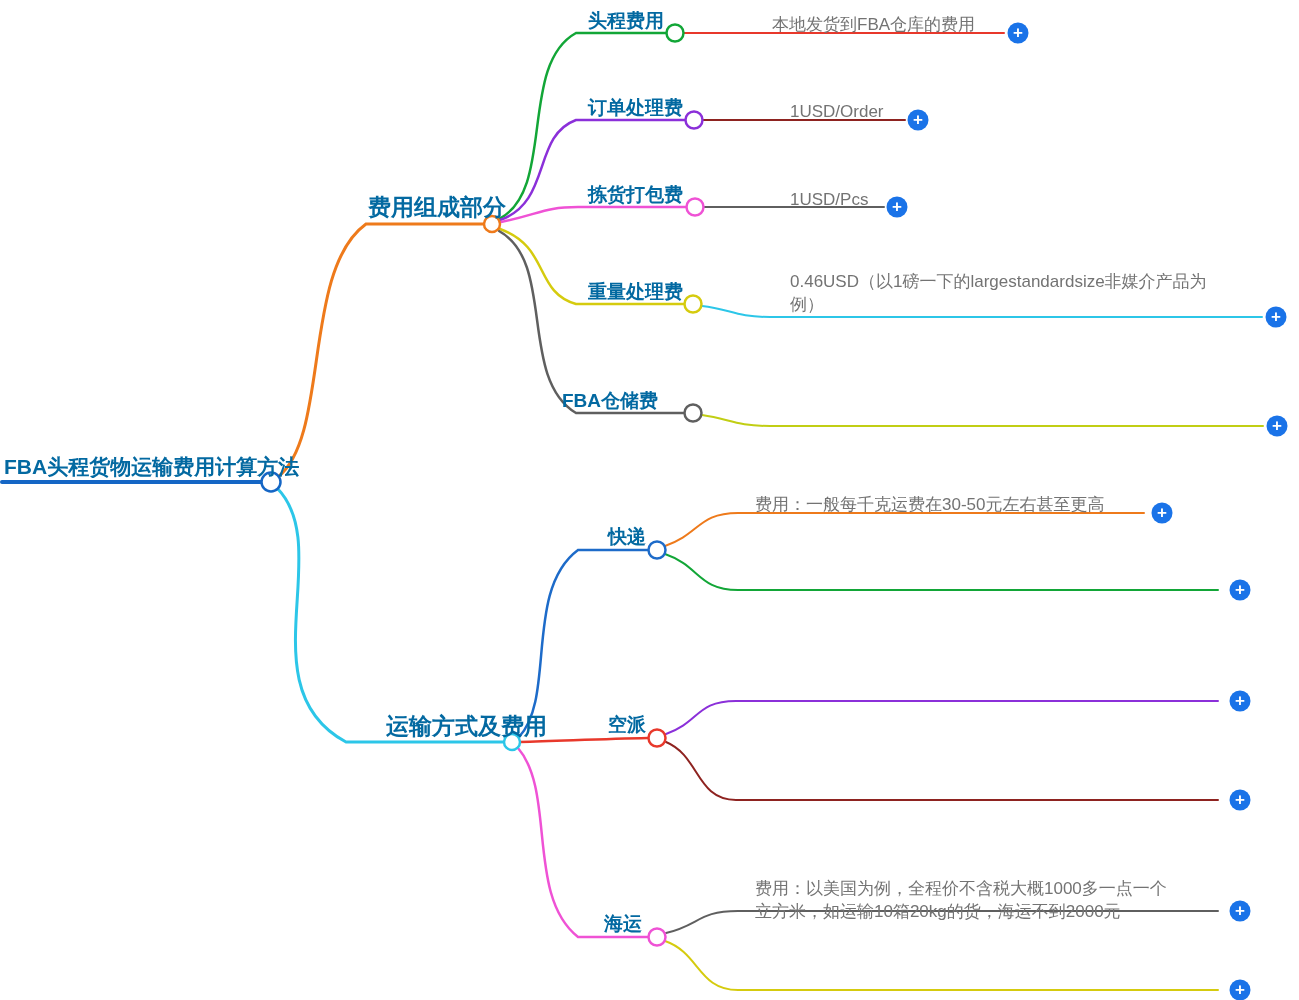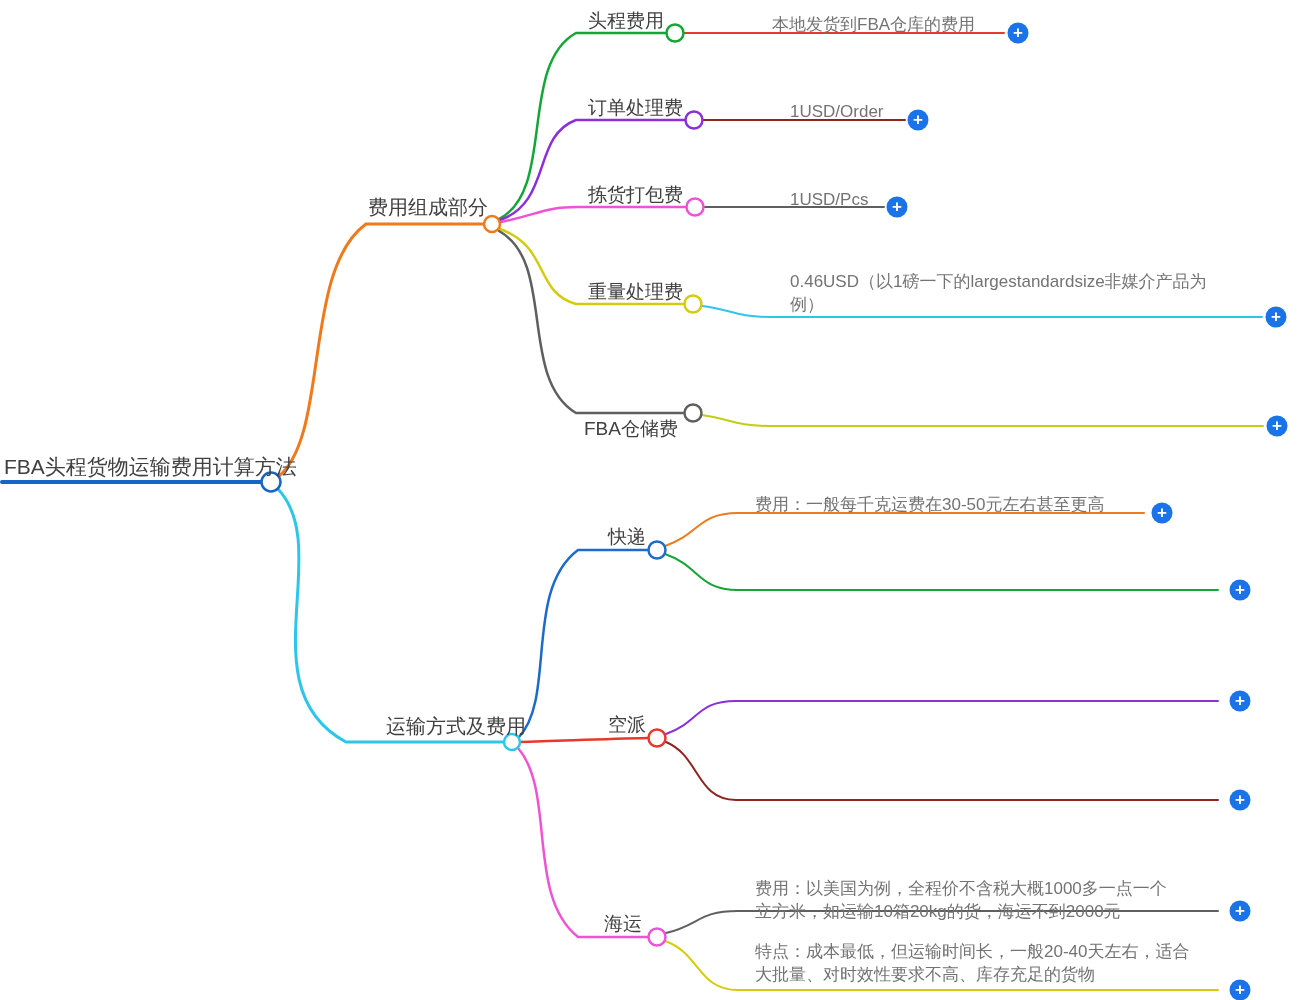--- a/index.html
+++ b/index.html
@@ -1,23 +1,23 @@
 <!DOCTYPE html>
 <html><head>
 <meta charset="utf-8">
 <style>
   html,body{margin:0;padding:0;background:#ffffff;}
   .canvas{
     position:relative;width:1299px;height:1000px;background:#ffffff;overflow:hidden;
     font-family:"Liberation Sans","DejaVu Sans",sans-serif;
   }
   .canvas svg{position:absolute;left:0;top:0;}
-  .lab{position:absolute;font-weight:normal;color:#404040;white-space:nowrap;line-height:22px;cursor:default;}
+  .lab{position:absolute;font-weight:bold;color:#0369a1;white-space:nowrap;line-height:22px;cursor:default;}
   .root-lab{font-size:21px;line-height:24px;}
-  .l2-lab{font-size:20px;}
+  .l2-lab{font-size:23px;}
   .l3-lab{font-size:19px;}
   .leaf{position:absolute;font-size:17px;color:#737373;line-height:23px;white-space:pre-line;cursor:default;}
   .nowrap{white-space:nowrap;}
   .plus{
     position:absolute;width:21px;height:21px;border-radius:50%;
     background:#1a73e8;color:#ffffff;font-size:17px;font-weight:bold;
     line-height:20px;text-align:center;transform:translate(-50%,-50%);
     cursor:pointer;user-select:none;
   }
 </style>
@@ -85,34 +85,33 @@
 
   <div class="lab root-lab" style="left:4px;top:455px;">FBA头程货物运输费用计算方法</div>
 
   <div class="lab l2-lab" style="left:368px;top:196px;">费用组成部分</div>
   <div class="lab l2-lab" style="left:386px;top:715px;text-align:center;">运输方式及费用</div>
 
   <div class="lab l3-lab" style="left:588px;top:10px;">头程费用</div>
   <div class="lab l3-lab" style="left:588px;top:97px;">订单处理费</div>
   <div class="lab l3-lab" style="left:588px;top:184px;">拣货打包费</div>
   <div class="lab l3-lab" style="left:588px;top:281px;">重量处理费</div>
-  <div class="lab l3-lab" style="left:584px;top:390px;margin-top:28px;">FBA仓储费</div>
+  <div class="lab l3-lab" style="left:562px;top:390px;">FBA仓储费</div>
 
   <div class="leaf nowrap" style="left:772px;top:13px;">本地发货到FBA仓库的费用</div>
   <div class="leaf nowrap" style="left:790px;top:100px;">1USD/Order</div>
   <div class="leaf nowrap" style="left:790px;top:188px;">1USD/Pcs</div>
   <div class="leaf" style="left:790px;top:270px;width:446px;">0.46USD（以1磅一下的largestandardsize非媒介产品为例）</div>
 
   <div class="lab l3-lab" style="left:608px;top:526px;">快递</div>
   <div class="lab l3-lab" style="left:608px;top:714px;">空派</div>
   <div class="lab l3-lab" style="left:604px;top:913px;">海运</div>
 
   <div class="leaf nowrap" style="left:755px;top:493px;text-align:right;">费用：一般每千克运费在30-50元左右甚至更高</div>
   <div class="leaf" style="left:755px;top:862px;width:420px;margin-top:15px;">费用：以美国为例，全程价不含税大概1000多一点一个立方米，如运输10箱20kg的货，海运不到2000元</div>
-  <div class="leaf" style="left:755px;top:940px;width:438px;">特点：成本最低，但运输时间长，一般20-40天左右，适合大批量、对时效性要求不高、库存充足的货物</div>
 
   <div class="plus" style="left:1018px;top:33px;">+</div>
   <div class="plus" style="left:918px;top:120px;">+</div>
   <div class="plus" style="left:897px;top:207px;">+</div>
   <div class="plus" style="left:1276px;top:317px;">+</div>
   <div class="plus" style="left:1277px;top:426px;">+</div>
   <div class="plus" style="left:1162px;top:513px;">+</div>
   <div class="plus" style="left:1240px;top:590px;">+</div>
   <div class="plus" style="left:1240px;top:701px;">+</div>
   <div class="plus" style="left:1240px;top:800px;">+</div>

